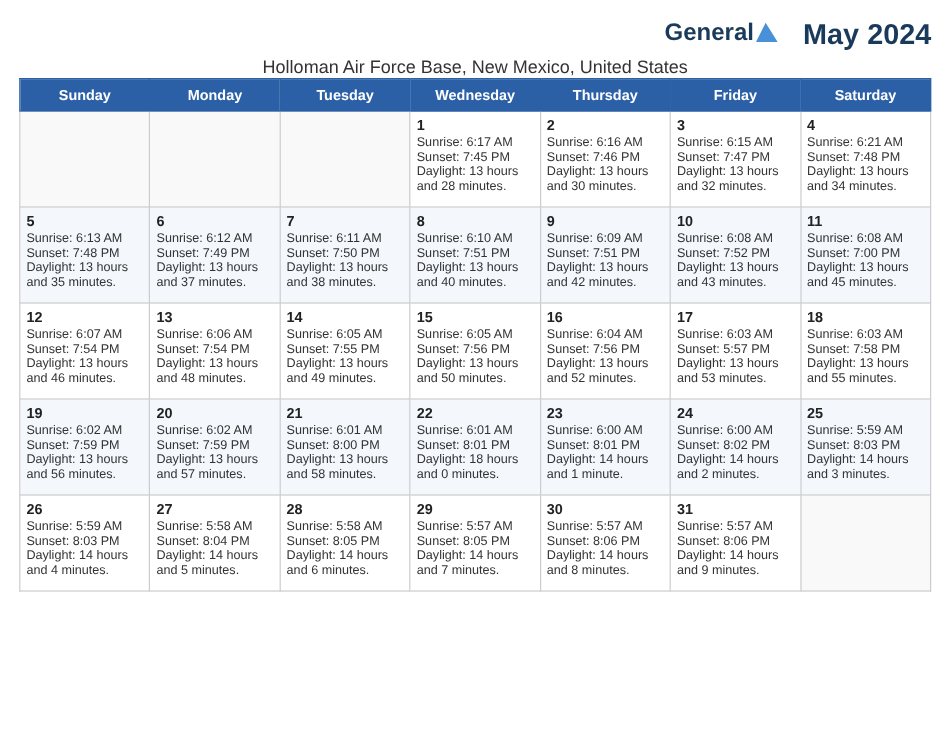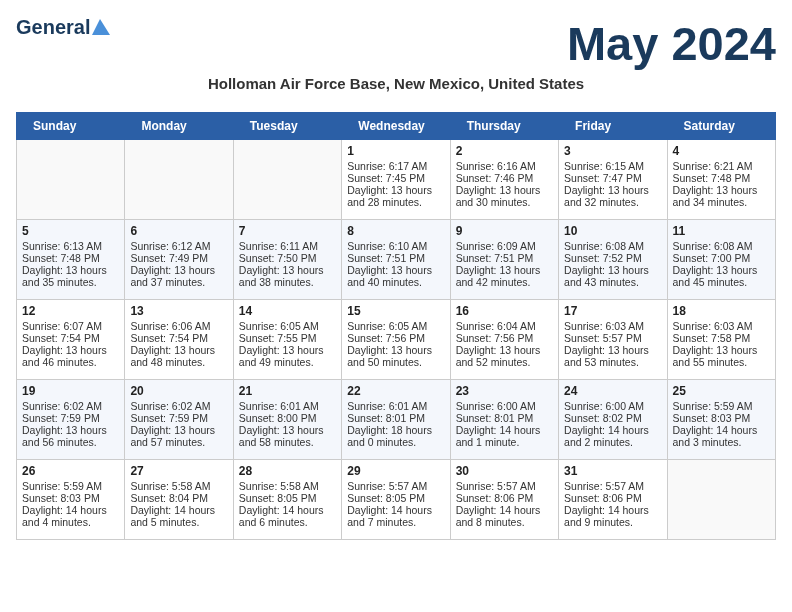--- a/index.html
+++ b/index.html
@@ -6,52 +6,53 @@
     body {
       font-family: Arial, sans-serif;
       background: #fff;
       width: 792px;
       min-height: 612px;
       padding: 16px;
     }
     .header-top {
       display: flex;
       align-items: flex-start;
-      justify-content: space-between;
+      justify-content: flex-end;
       margin-bottom: 4px;
     }
     .logo {
       display: flex;
       flex-direction: column;
       align-items: flex-start;
     }
     .title-section {
       text-align: right;
     }
     .month-title {
-      font-size: 47px;
+      font-size: 24px;
       font-weight: bold;
       color: #1a3a5c;
+      margin-left: 19px;
     }
     .subtitle {
       font-size: 15px;
       color: #333;
-      font-weight: bold;
+      font-weight: normal;
       text-align: center;
-      margin-bottom: 20px;
+      margin-bottom: 0;
     }
     table {
       width: 100%;
       border-collapse: collapse;
       font-size: 11px;
     }
     thead tr th {
       background-color: #2b5fa6;
       color: #fff;
-      text-align: left;
+      text-align: center;
       padding: 6px 16px;
       font-size: 12px;
       font-weight: bold;
       border: 1px solid #2b5fa6;
     }
     tbody tr td {
       border: 1px solid #ccc;
       vertical-align: top;
       padding: 4px 5px;
       min-height: 70px;

